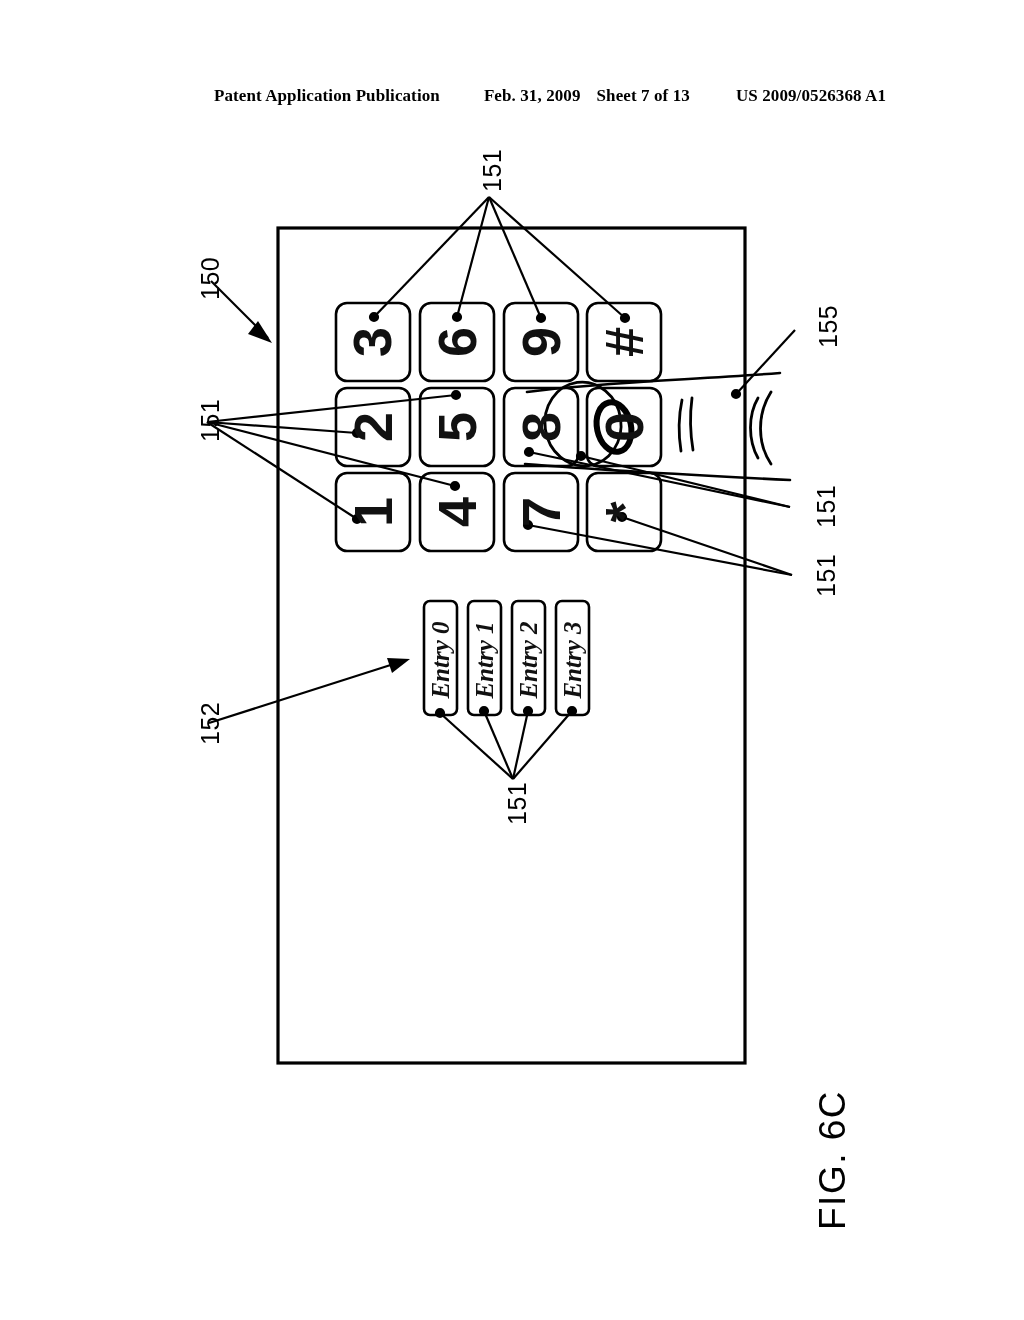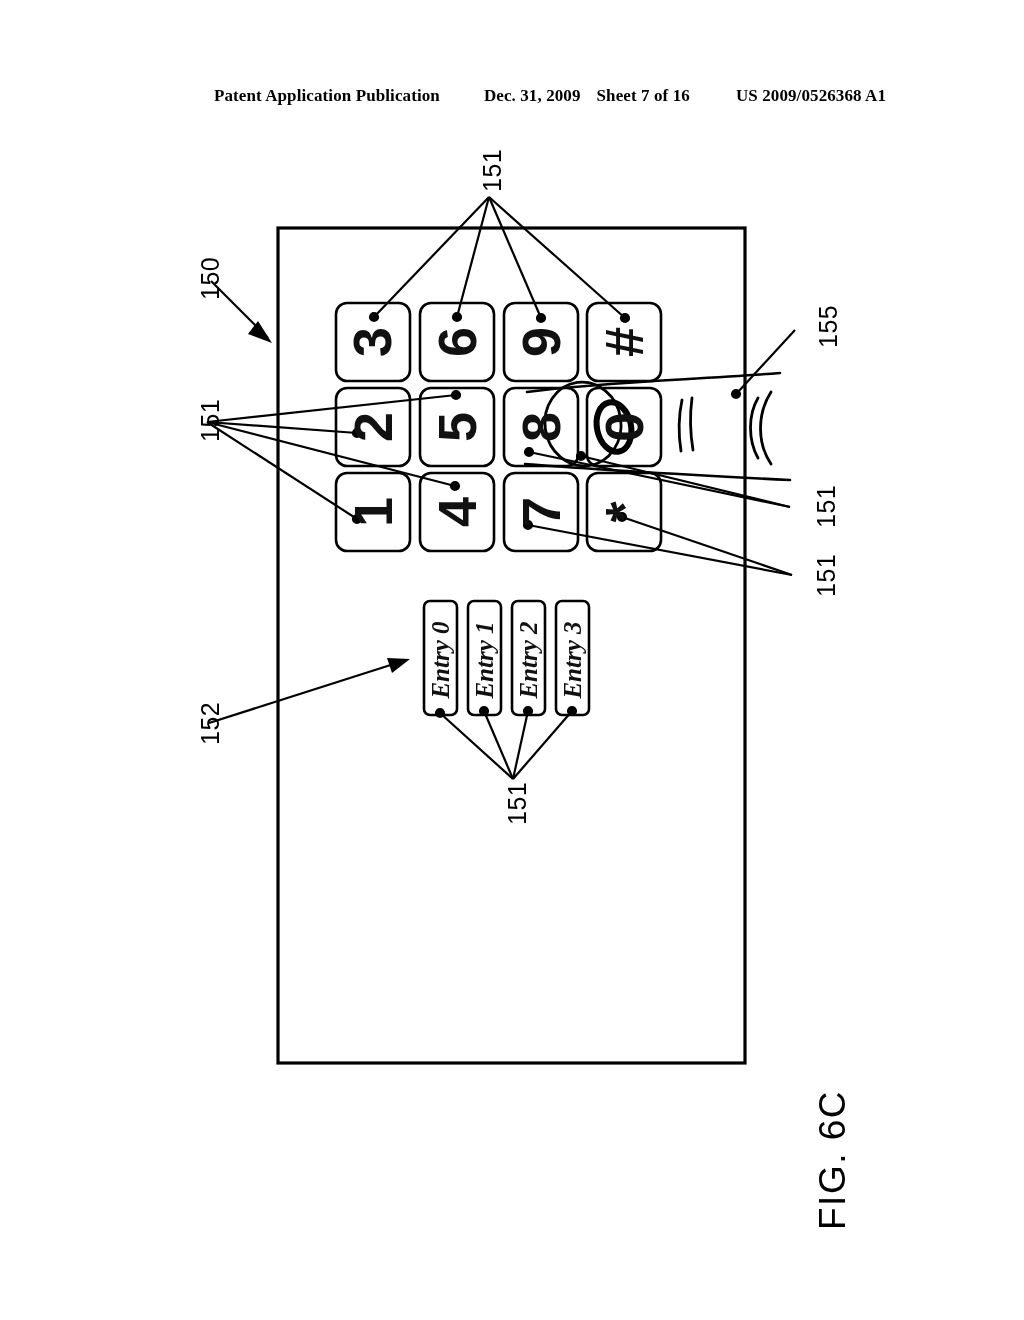--- a/index.html
+++ b/index.html
@@ -105,23 +105,23 @@
     transform: translate(-50%, -50%) rotate(-90deg);
     line-height: 1;
   }
 </style>
 </head>
 <body>
 
 <div id="page-header">
   <span class="hdr-seg">Patent Application Publication</span>
   <span class="gap-a"></span>
-  <span class="hdr-seg">Dec. 31, 2009</span>
+  <span class="hdr-seg">Feb. 31, 2009</span>
   <span class="gap-b"></span>
-  <span class="hdr-seg">Sheet 7 of 16</span>
+  <span class="hdr-seg">Sheet 7 of 13</span>
   <span class="gap-c"></span>
   <span class="hdr-seg">US 2009/0526368 A1</span>
 </div>
 
 <div id="drawing">
 
   <svg viewBox="0 0 1024 1320" xmlns="http://www.w3.org/2000/svg">
 
     <rect x="278" y="228" width="467" height="835" fill="none" stroke="#000" stroke-width="3.2"></rect>
 

